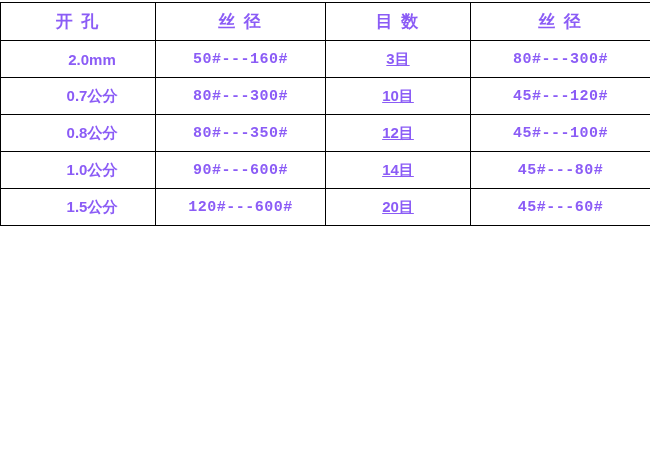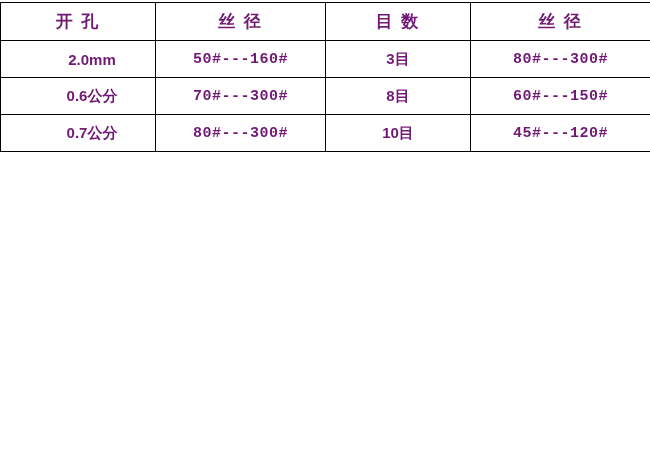--- a/index.html
+++ b/index.html
@@ -29,39 +29,40 @@
   table.spec col.c1 { width: 170px; }
   table.spec col.c2 { width: 145px; }
   table.spec col.c3 { width: 180px; }
 
   table.spec th, table.spec td {
     border: 1px solid #000000;
     text-align: center;
     vertical-align: middle;
     height: 36px;
     padding: 0;
-    color: #701a75;
+    color: #8b5cf6;
     background: #ffffff;
   }
   table.spec thead th {
     font-weight: bold;
     font-size: 17px;
     letter-spacing: 2px;
     height: 37px;
   }
   table.spec tbody td {
     font-weight: bold;
     font-size: 15px;
   }
   table.spec tbody td.size {
     letter-spacing: 0px;
     padding-left: 28px;
   }
   table.spec tbody td.mesh {
     letter-spacing: 0px;
+    text-decoration: underline;
   }
   table.spec tbody td.wire {
     letter-spacing: 0.5px;
     font-family: Liberation Mono, monospace;
   }
   
   .table-wrap {
     position: absolute;
     left: 0;
     top: 2px;
@@ -88,27 +89,39 @@
         </tr>
       </thead>
       <tbody>
         <tr>
           <td class="size">2.0mm</td>
           <td class="wire">50#---160#</td>
           <td class="mesh">3目</td>
           <td class="wire">80#---300#</td>
         </tr>
         <tr>
-          <td class="size">0.6公分</td>
-          <td class="wire">70#---300#</td>
-          <td class="mesh">8目</td>
-          <td class="wire">60#---150#</td>
-        </tr>
-        <tr>
           <td class="size">0.7公分</td>
           <td class="wire">80#---300#</td>
           <td class="mesh">10目</td>
           <td class="wire">45#---120#</td>
+        </tr>
+        <tr>
+          <td class="size">0.8公分</td>
+          <td class="wire">80#---350#</td>
+          <td class="mesh">12目</td>
+          <td class="wire">45#---100#</td>
+        </tr>
+        <tr>
+          <td class="size">1.0公分</td>
+          <td class="wire">90#---600#</td>
+          <td class="mesh">14目</td>
+          <td class="wire">45#---80#</td>
+        </tr>
+        <tr>
+          <td class="size">1.5公分</td>
+          <td class="wire">120#---600#</td>
+          <td class="mesh">20目</td>
+          <td class="wire">45#---60#</td>
         </tr>
       </tbody>
     </table>
   </div>
 </div>
 
 </body></html>

